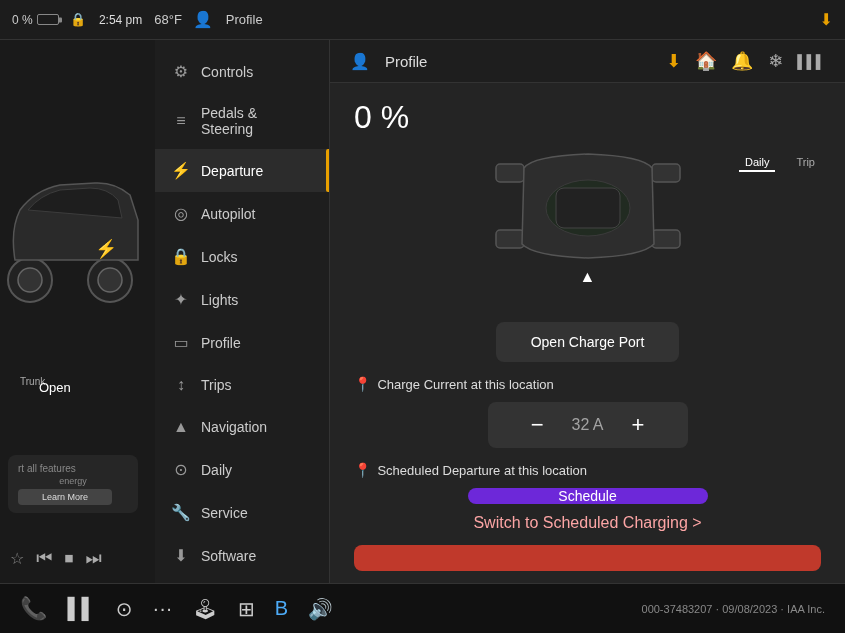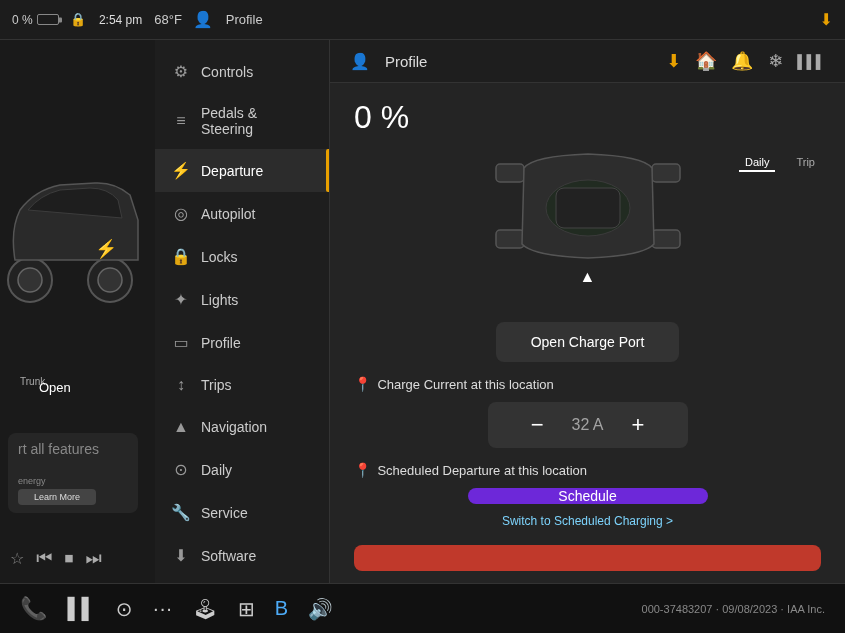--- a/index.html
+++ b/index.html
@@ -113,30 +113,30 @@
       bottom: 70px;
       left: 8px;
       background: rgba(40,40,40,0.9);
       border-radius: 8px;
       padding: 8px 10px;
       font-size: 10px;
       color: #aaa;
       width: 130px;
     }
     .all-features-title {
-      font-size: 14px;
+      font-size: 10px;
       color: #888;
-      margin-bottom: 19px;
+      margin-bottom: 2px;
     }
     .learn-more-btn {
       background: #444;
       color: #ddd;
       border: none;
       border-radius: 4px;
-      padding: 3px 16px;
+      padding: 3px 24px;
       font-size: 9px;
       cursor: pointer;
       margin-top: 3px;
       text-align: right;
     }
     .media-controls {
       position: absolute;
       bottom: 0;
       left: 0;
       right: 0;
@@ -351,22 +351,22 @@
       background: #6d28d9;
       border: none;
       border-radius: 8px;
       color: #fff;
       font-size: 14px;
       cursor: pointer;
       text-align: center;
     }
     .switch-link {
       text-align: center;
-      color: #7dd3fc;
-      font-size: 12px;
+      color: #fca5a5;
+      font-size: 16px;
       margin-top: 8px;
       cursor: pointer;
     }
 
     
     .red-btn-container {
       padding: 0 24px 12px;
     }
     .red-btn {
       display: block;
@@ -460,21 +460,21 @@
       </svg>
     </div>
 
     <div style="position:absolute; top:168px; left:10px;">
       <div class="trunk-label">Trunk</div>
       <div class="trunk-status">Open</div>
     </div>
 
     <div class="all-features">
       <div class="all-features-title">rt all features</div>
-      <div style="color:#888;font-size:9px;">energy</div>
+      <div style="color:#888;font-size:9px;text-align:center;">energy</div>
       <button class="learn-more-btn">Learn More</button>
     </div>
 
     <div class="media-controls">
       <span class="star-icon">☆</span>
       <button class="media-btn">⏮</button>
       <button class="media-btn">⏹</button>
       <button class="media-btn">⏭</button>
     </div>
   </div>

